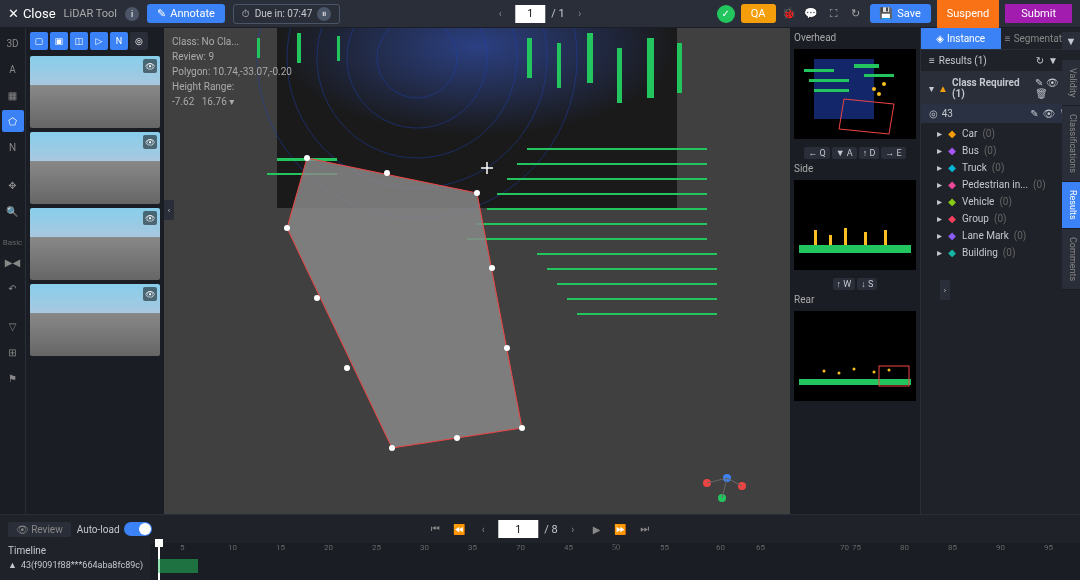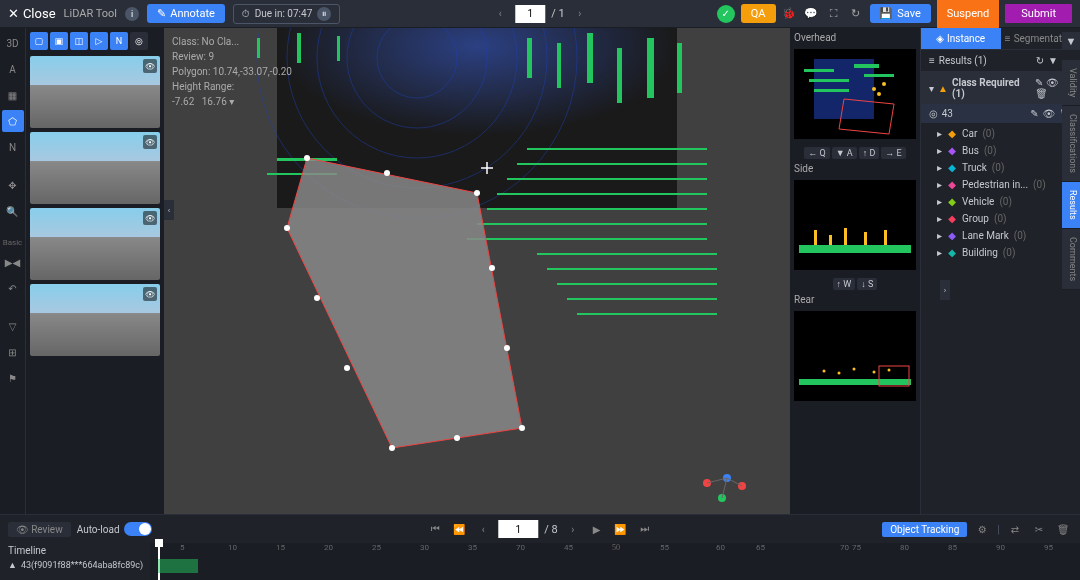--- a/index.html
+++ b/index.html
@@ -417,28 +417,20 @@
       <span class="tc-btn">⏮</span>
       <span class="tc-btn">⏪</span>
       <span class="tc-btn">‹</span>
       <input class="frame-input" value="1" style="">
       <span>/ 8</span>
       <span class="tc-btn">›</span>
       <span class="tc-btn">▶</span>
       <span class="tc-btn">⏩</span>
       <span class="tc-btn">⏭</span>
     </div>
-    <div class="tc-right">
-      <div class="obj-track-btn">Object Tracking</div>
-      <span class="tc-btn">⚙</span>
-      <span style="color:#4a5568">|</span>
-      <span class="tc-btn">⇄</span>
-      <span class="tc-btn">✂</span>
-      <span class="tc-btn">🗑</span>
-    </div>
   </div>
   <div class="timeline-area">
     <div class="tl-left">
       <div>Timeline</div>
       <div class="tl-track-label">
         <span>▲</span>
         <span>43(f9091f88***664aba8fc89c)</span>
       </div>
     </div>
     <div class="tl-right">

